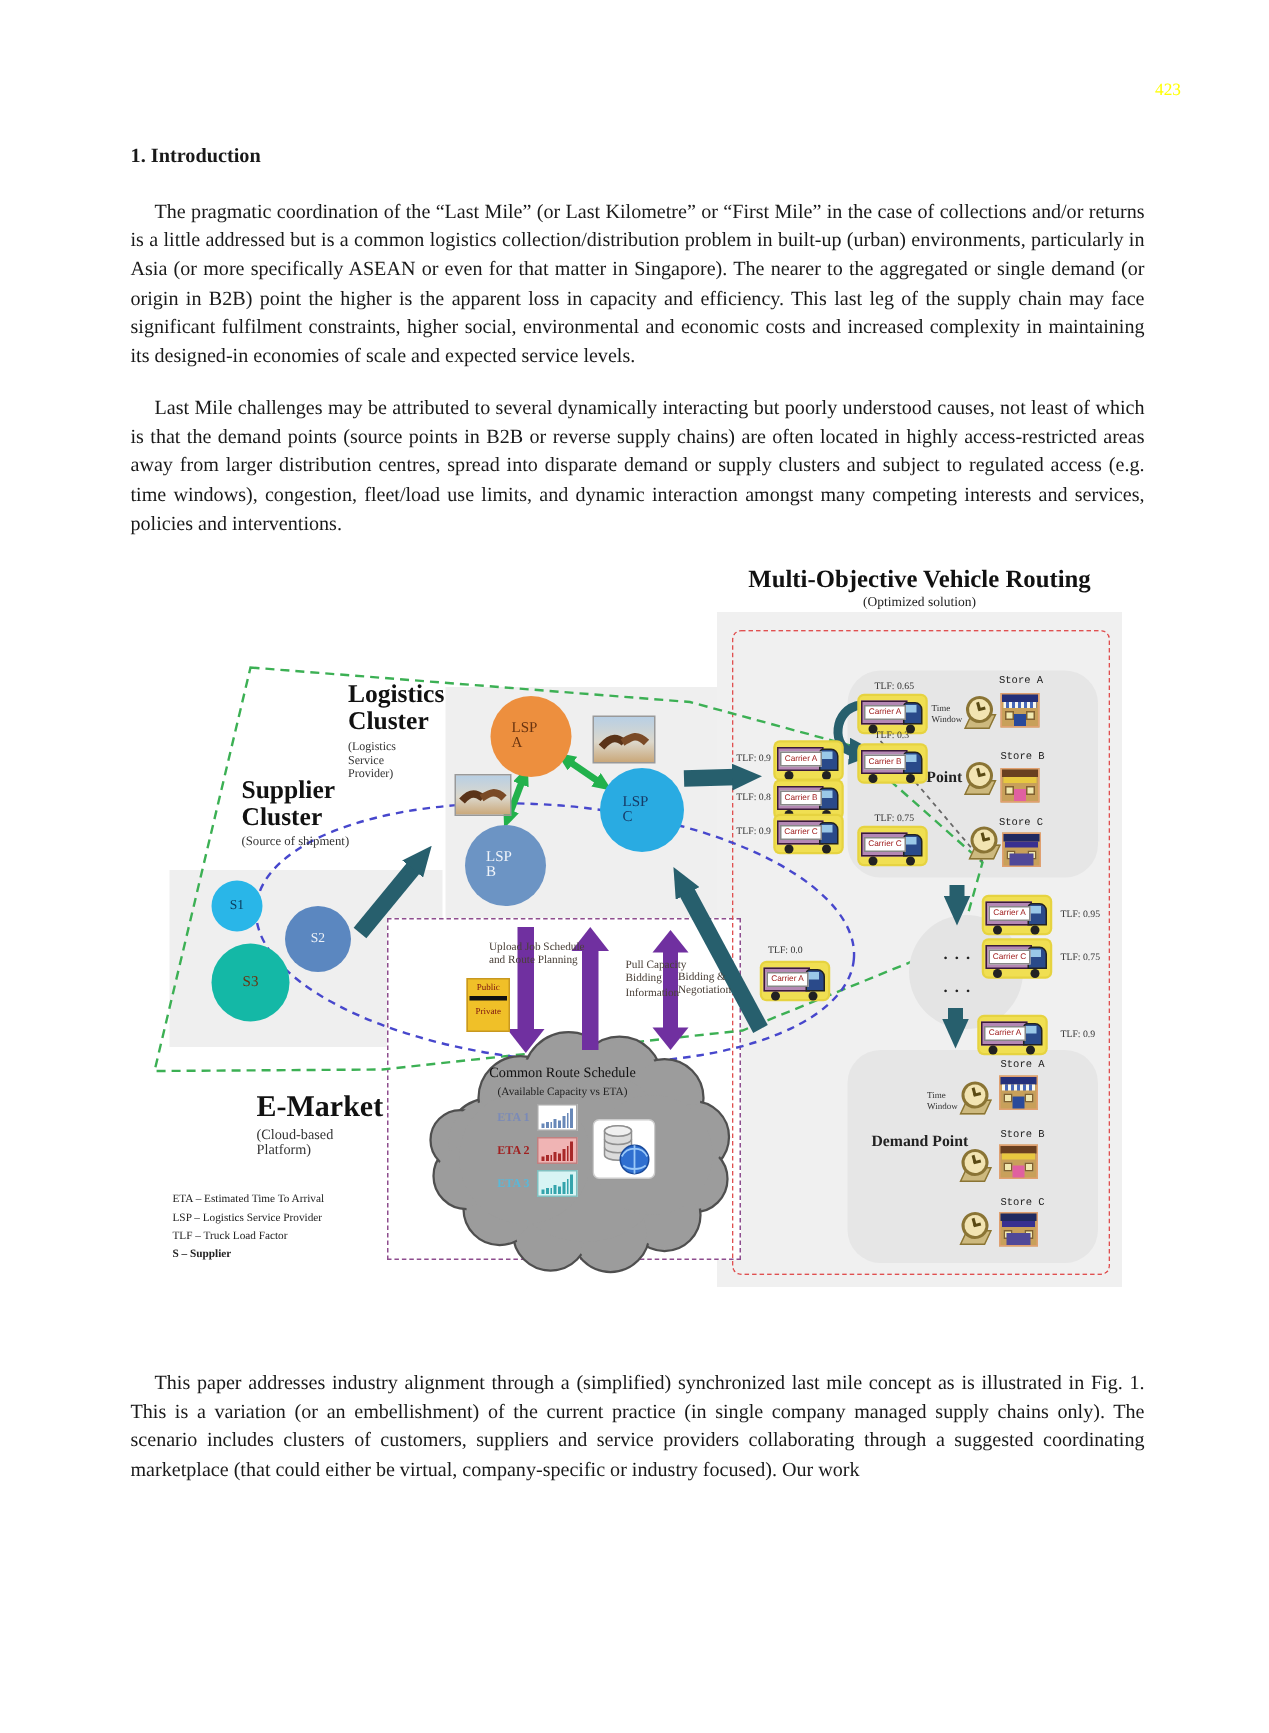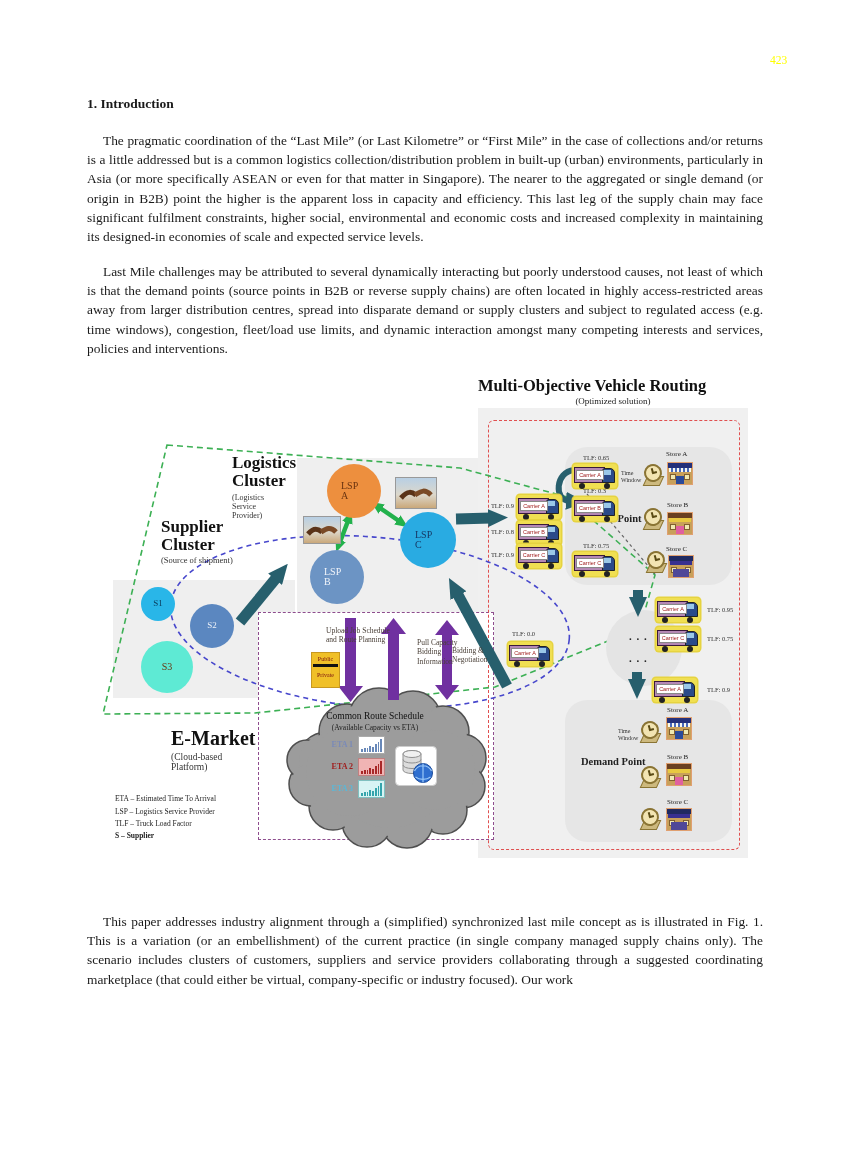--- a/index.html
+++ b/index.html
@@ -20,21 +20,21 @@
   #lpanel{left:202px;top:88px;width:181px;height:154px;background:#efefef;}
   #spanel{left:18px;top:210px;width:182px;height:118px;background:#efefef;}
   #emkt{left:163px;top:242px;width:234px;height:226px;background:#ffffff;border:1.6px dashed #8E4D8E;}
   #reddash{left:393px;top:50px;width:250px;height:428px;border:1.8px dashed #E05050;border-radius:6px;}
   .dpbox{position:absolute;background:#e6e6e6;border-radius:22px;}
   #dp1{left:470px;top:77px;width:167px;height:138px;}
   #dp2{left:470px;top:330px;width:167px;height:142px;}
   svg.lay{position:absolute;left:0;top:0;z-index:3;}
   
   .figtext{position:absolute;font-family:"Liberation Serif",serif;color:#222;z-index:4;}
-  #figtitle{left:383px;top:6px;width:270px;text-align:left;font-size:16.5px;font-weight:bold;color:#111;}
+  #figtitle{left:383px;top:6px;width:270px;text-align:center;font-size:16.5px;font-weight:bold;color:#111;}
   #figsub{left:383px;top:26px;width:270px;text-align:center;font-size:9px;}
   .clustertitle{font-weight:bold;color:#111;line-height:1.05;}
   .clustersub{font-size:8.5px;line-height:1.1;color:#333;}
   
   .node{position:absolute;border-radius:50%;display:flex;align-items:center;justify-content:center;
         text-align:left;font-family:"Liberation Serif",serif;z-index:4;line-height:1.05;}
   
   .truck{position:absolute;width:44px;height:24px;background:#F0DF52;border-radius:3px;z-index:5;
          box-shadow:0 0 0 1.5px #e6d340;}
   .truck::before{content:"";position:absolute;left:1px;top:3px;width:29px;height:14px;background:#b488b4;border:1px solid #3a1a3a;}
@@ -47,21 +47,21 @@
   .tlf{position:absolute;font-family:"Liberation Serif",serif;font-size:6.5px;color:#333;z-index:5;white-space:nowrap;}
   
   .store{position:absolute;width:24px;height:21px;background:#c8a05a;border:1px solid #e0a070;z-index:5;}
   .store .roof{position:absolute;top:0;left:0;right:0;height:5px;background:#24307a;}
   .store .awn{position:absolute;top:5px;left:1px;right:1px;height:4px;background:repeating-linear-gradient(90deg,#f8f8f0 0 2px,#4868b8 2px 4px);}
   .store .door{position:absolute;bottom:0;left:8px;width:8px;height:8px;background:#2a4a9a;}
   .store .win{position:absolute;top:11px;left:2px;width:4px;height:4px;background:#f0e8b0;border:0.5px solid #806030;}
   .store .win2{left:auto;right:2px;}
   .store.v2 .roof{background:#6a4020;} .store.v2 .awn{background:#e8c840;} .store.v2 .door{background:#e060a0;}
   .store.v3 .roof{background:#202a60;} .store.v3 .awn{background:#383090;} .store.v3 .door{background:#504898;width:16px;left:4px;}
-  .slabel{position:absolute;font-family:Liberation Serif, serif;font-size:7px;color:#222;z-index:5;white-space:nowrap;text-align:right;}
+  .slabel{position:absolute;font-family:Liberation Mono, monospace;font-size:7px;color:#222;z-index:5;white-space:nowrap;text-align:right;}
   
   .clockw{position:absolute;width:22px;height:24px;z-index:5;}
   .clockw::after{content:"";position:absolute;left:2px;bottom:2px;width:15px;height:8px;background:#cdb97e;border:1px solid #8a7434;transform:skewX(-25deg);}
   .clock{position:absolute;left:1px;top:0;width:14px;height:14px;border-radius:50%;background:#f2e4b2;border:2px solid #8a7434;transform:rotate(-15deg);z-index:1;}
   .clock::before{content:"";position:absolute;left:6px;top:2px;width:1.5px;height:5px;background:#5a4a14;}
   .clock::after{content:"";position:absolute;left:6px;top:6px;width:4.5px;height:1.5px;background:#5a4a14;}
   .twlabel{position:absolute;font-family:"Liberation Serif",serif;font-size:6px;line-height:1.2;color:#333;z-index:5;}
   
   #note{left:216px;top:282px;width:27px;height:34px;background:#f0c028;border:1px solid #c89820;z-index:5;}
   #note .nt{display:block;text-align:center;font-family:"Liberation Serif",serif;font-size:6px;color:#7a1010;padding-top:3px;}
@@ -206,21 +206,21 @@
       </div>
     <div class="node" style="left:305px;top:142px;width:56px;height:56px;background:#29ABE2;color:#173a66;font-size:10px;">
         <span style="width:26px;">LSP C</span>
       </div>
     <div class="node" style="left:46px;top:217px;width:34px;height:34px;background:#29B6E8;color:#0a3a5a;font-size:9px;">
         <span>S1</span>
       </div>
     <div class="node" style="left:95px;top:234px;width:44px;height:44px;background:#5B87C0;color:#eef2f8;font-size:9px;">
         <span>S2</span>
       </div>
-    <div class="node" style="left:46px;top:271px;width:52px;height:52px;background:#5eead4;color:#6a3410;font-size:10px;">
+    <div class="node" style="left:46px;top:259px;width:52px;height:52px;background:#14b8a6;color:#6a3410;font-size:10px;">
         <span>S3</span>
       </div>
 
     <div class="shake" style="left:208px;top:146px;width:36px;height:26px;">
       <svg width="36" height="26" viewBox="0 0 36 26">
           <path d="M4 17 C10 10, 14 12, 18 15" stroke="#5a3318" stroke-width="5" fill="none"></path>
           <path d="M32 15 C26 9, 22 12, 17 15" stroke="#7a4a26" stroke-width="5" fill="none"></path>
         </svg>
     </div>
     <div class="shake" style="left:300px;top:107px;width:40px;height:30px;">

